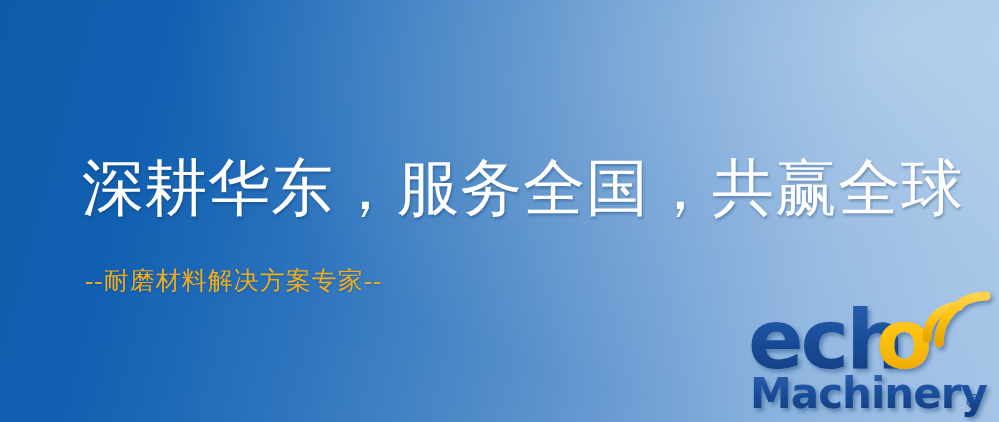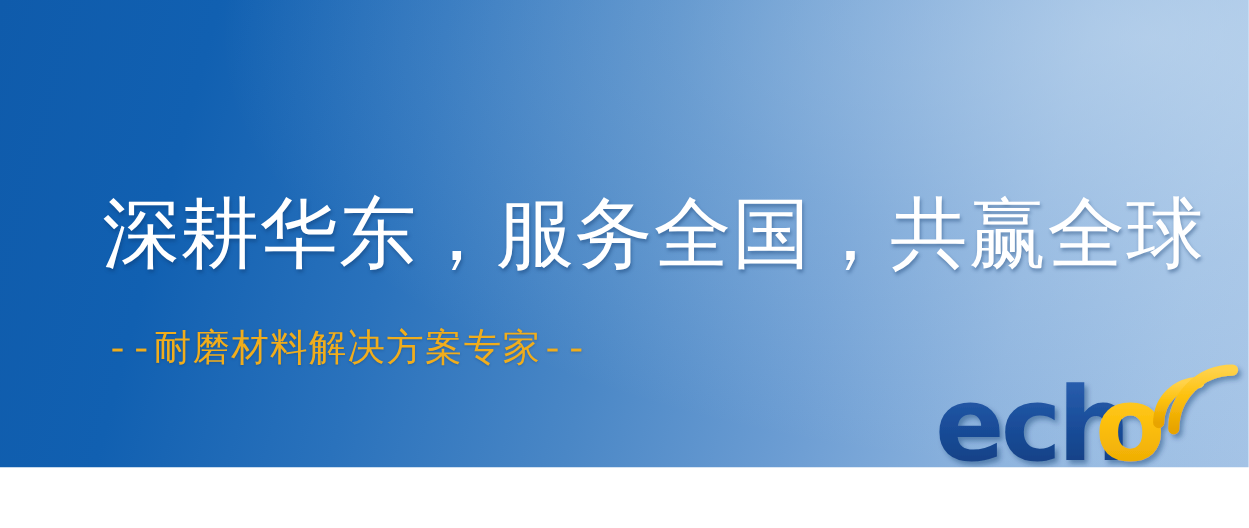--- a/index.html
+++ b/index.html
@@ -7,21 +7,21 @@
     padding: 0;
     background: #ffffff;
   }
   body {
     font-family: "Liberation Sans", sans-serif;
   }
 
   .banner {
     position: relative;
     width: 999px;
-    height: 374px;
+    height: 422px;
     overflow: hidden;
     background:
       linear-gradient(105deg,
         #0f5bab 0%,
         #1160b1 16%,
         #2a72bc 33%,
         #4a87c6 50%,
         #6c9dd3 66%,
         #8cb3de 80%,
         #9dbfe4 92%,
@@ -51,22 +51,22 @@
     white-space: nowrap;
     letter-spacing: 1px;
     text-shadow: 1px 2px 3px rgba(10,50,100,0.38);
     z-index: 3;
   }
 
   .subtitle {
     position: absolute;
     left: 85px;
     top: 264px;
-    font-family: Liberation Mono, monospace;
-    font-size: 30px;
+    font-family: Liberation Serif, serif;
+    font-size: 25px;
     line-height: 34px;
     color: #f0ad1c;
     white-space: nowrap;
     letter-spacing: 1px;
     text-shadow: 0 1px 2px rgba(10,50,100,0.30);
     z-index: 3;
   }
 
   
   .logo {

